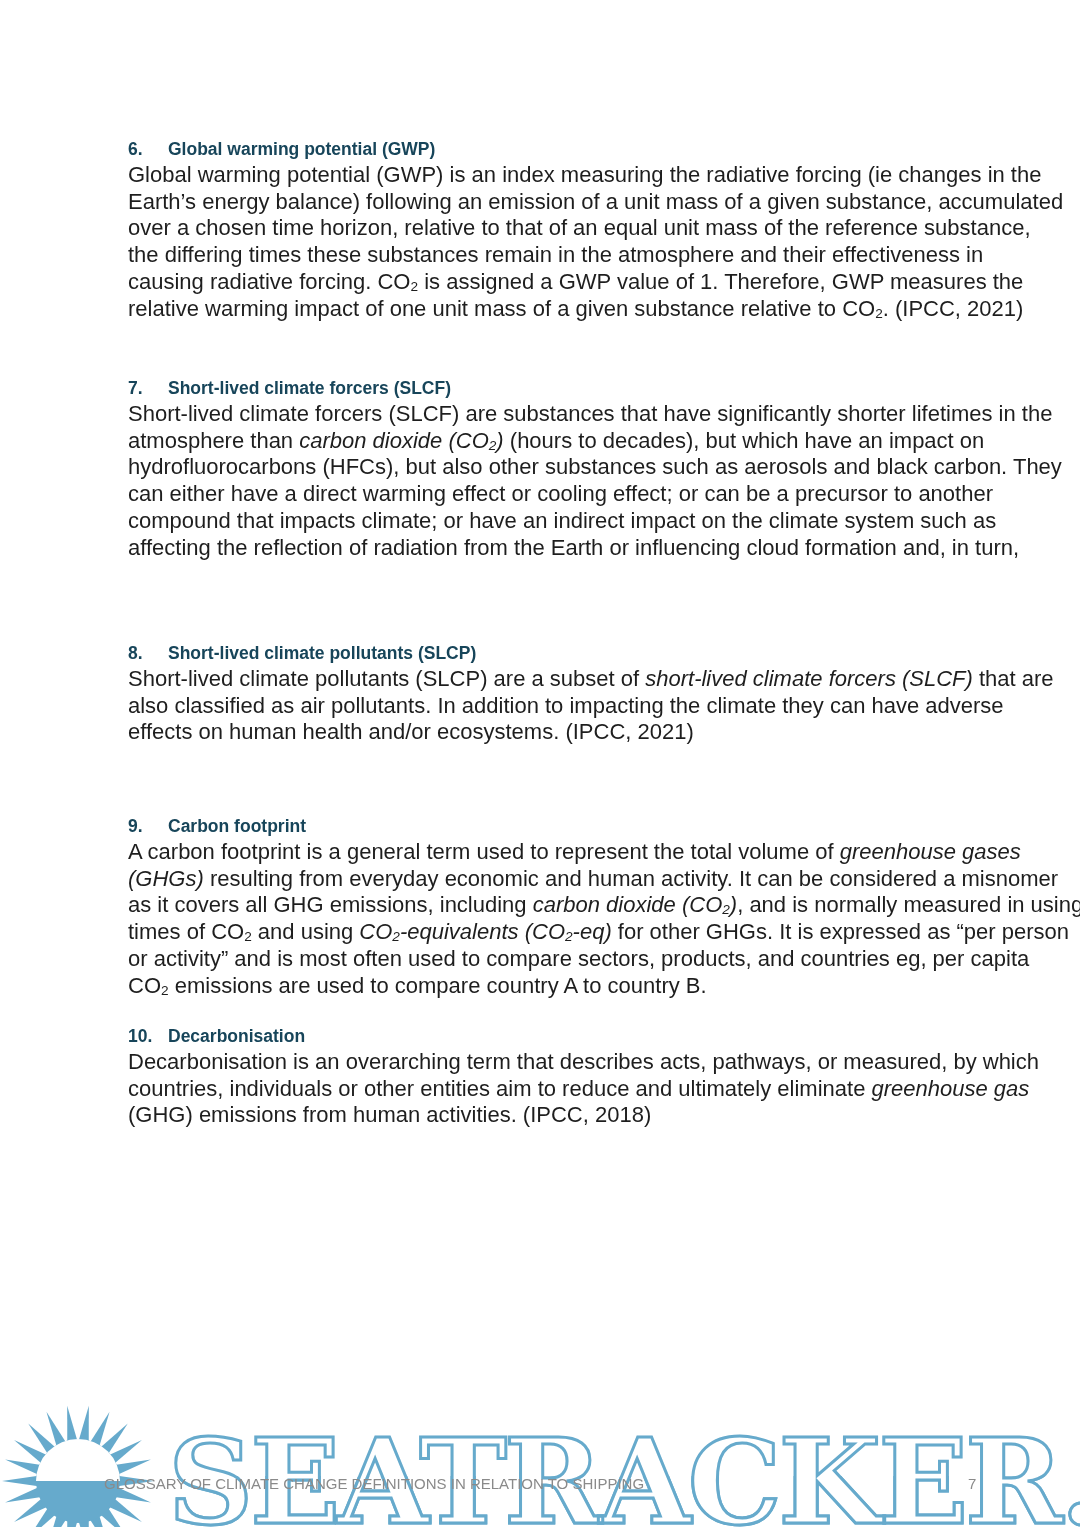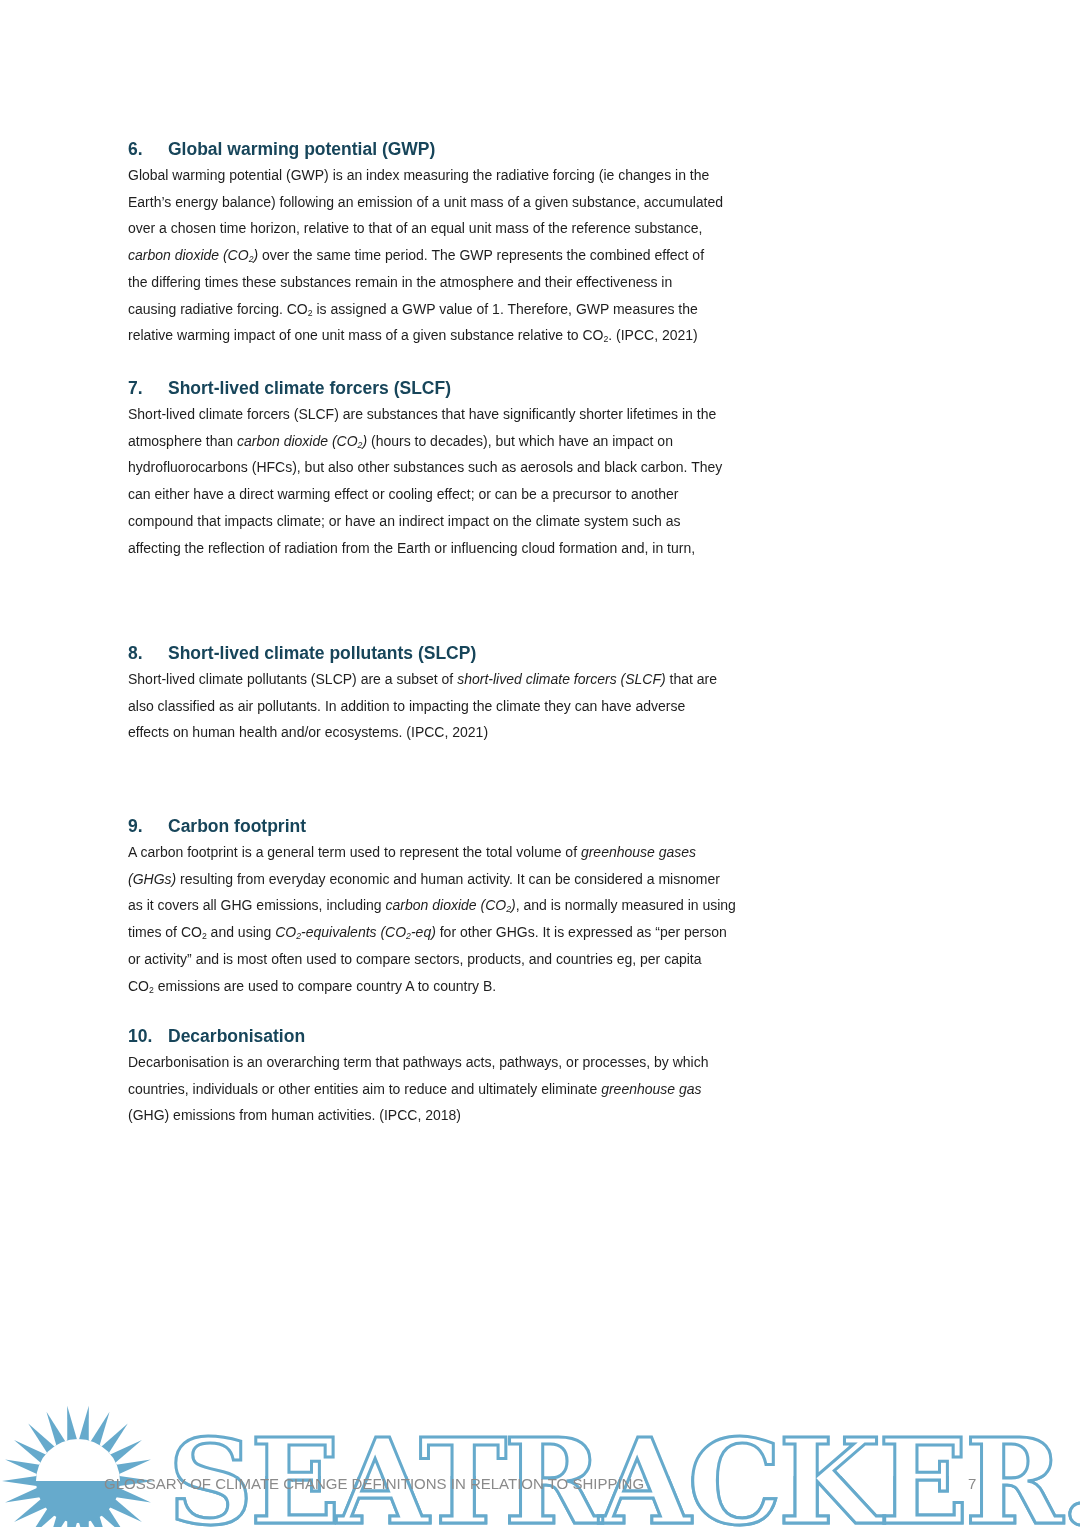--- a/index.html
+++ b/index.html
@@ -9,21 +9,21 @@
       font-family: "Liberation Sans", "DejaVu Sans", sans-serif;
       color: #1e1e1e;
       margin-top: 33px;
     }
     .entry { position: absolute; left: 128px; width: 880px; }
     .entry h2 {
       margin: 0; font-size: 17.5px; font-weight: bold; color: #17455a;
       line-height: 26px; height: 26px; white-space: nowrap;
     }
     .entry h2 .num { display: inline-block; width: 40px; }
-    .entry .body { margin: 0; font-size: 14px; line-height: 26.7px; }
+    .entry .body { margin: 0; font-size: 22px; line-height: 26.7px; }
     .entry .line { display: block; white-space: nowrap; }
     .entry sub { font-size: 0.62em; vertical-align: -0.18em; line-height: 0; }
 
     #e6 { top: 103px; }
     #e7 { top: 342px; }
     #e8 { top: 607px; }
     #e9 { top: 780px; }
     #e10 { top: 990px; }
 
     .footer {
@@ -50,21 +50,20 @@
 <body>
 
 <div class="page">
 
   <section class="entry" id="e6">
     <h2><span class="num">6.</span><span>Global warming potential (GWP)</span></h2>
     <div class="body">
         <span class="line"><span>Global warming potential (GWP) is an index measuring the radiative forcing (ie changes in the</span></span>
         <span class="line"><span>Earth’s energy balance) following an emission of a unit mass of a given substance, accumulated</span></span>
         <span class="line"><span>over a chosen time horizon, relative to that of an equal unit mass of the reference substance,</span></span>
-        <span class="line"><span style="font-style: italic;">carbon dioxide (CO</span><sub style="font-style: italic;">2</sub><span style="font-style: italic;">)</span><span> over the same time period. The GWP represents the combined effect of</span></span>
         <span class="line"><span>the differing times these substances remain in the atmosphere and their effectiveness in</span></span>
         <span class="line"><span>causing radiative forcing. CO</span><sub>2</sub><span> is assigned a GWP value of 1. Therefore, GWP measures the</span></span>
         <span class="line"><span>relative warming impact of one unit mass of a given substance relative to CO</span><sub>2</sub><span>. (IPCC, 2021)</span></span>
       </div>
   </section>
 
   <section class="entry" id="e7">
     <h2><span class="num">7.</span><span>Short-lived climate forcers (SLCF)</span></h2>
     <div class="body">
         <span class="line"><span>Short-lived climate forcers (SLCF) are substances that have significantly shorter lifetimes in the</span></span>
@@ -93,21 +92,21 @@
         <span class="line"><span>as it covers all GHG emissions, including </span><span style="font-style: italic;">carbon dioxide (CO</span><sub style="font-style: italic;">2</sub><span style="font-style: italic;">)</span><span>, and is normally measured in using</span></span>
         <span class="line"><span>times of CO</span><sub>2</sub><span> and using </span><span style="font-style: italic;">CO</span><sub style="font-style: italic;">2</sub><span style="font-style: italic;">-equivalents (CO</span><sub style="font-style: italic;">2</sub><span style="font-style: italic;">-eq)</span><span> for other GHGs. It is expressed as “per person</span></span>
         <span class="line"><span>or activity” and is most often used to compare sectors, products, and countries eg, per capita</span></span>
         <span class="line"><span>CO</span><sub>2</sub><span> emissions are used to compare country A to country B.</span></span>
       </div>
   </section>
 
   <section class="entry" id="e10">
     <h2><span class="num">10.</span><span>Decarbonisation</span></h2>
     <div class="body">
-        <span class="line"><span>Decarbonisation is an overarching term that pathways acts, pathways, or processes, by which</span></span>
+        <span class="line"><span>Decarbonisation is an overarching term that describes acts, pathways, or measured, by which</span></span>
         <span class="line"><span>countries, individuals or other entities aim to reduce and ultimately eliminate </span><span style="font-style: italic;">greenhouse gas</span></span>
         <span class="line"><span style="">(GHG)</span><span> emissions from human activities. (IPCC, 2018)</span></span>
       </div>
   </section>
 
   <div class="watermark">
     <svg width="180" height="157" viewBox="0 0 180 157">
       <g id="sun-rays">
           <polygon points="117.6701081894361,72.87335233915628 154,78 117.6701081894361,83.12664766084372" fill="#66aacc"></polygon>
           <polygon points="117.50753362380551,84.25737860160923 150.9214659947018,99.41167431994866 114.61884651677624,94.09534341916272" fill="#66aacc"></polygon>

